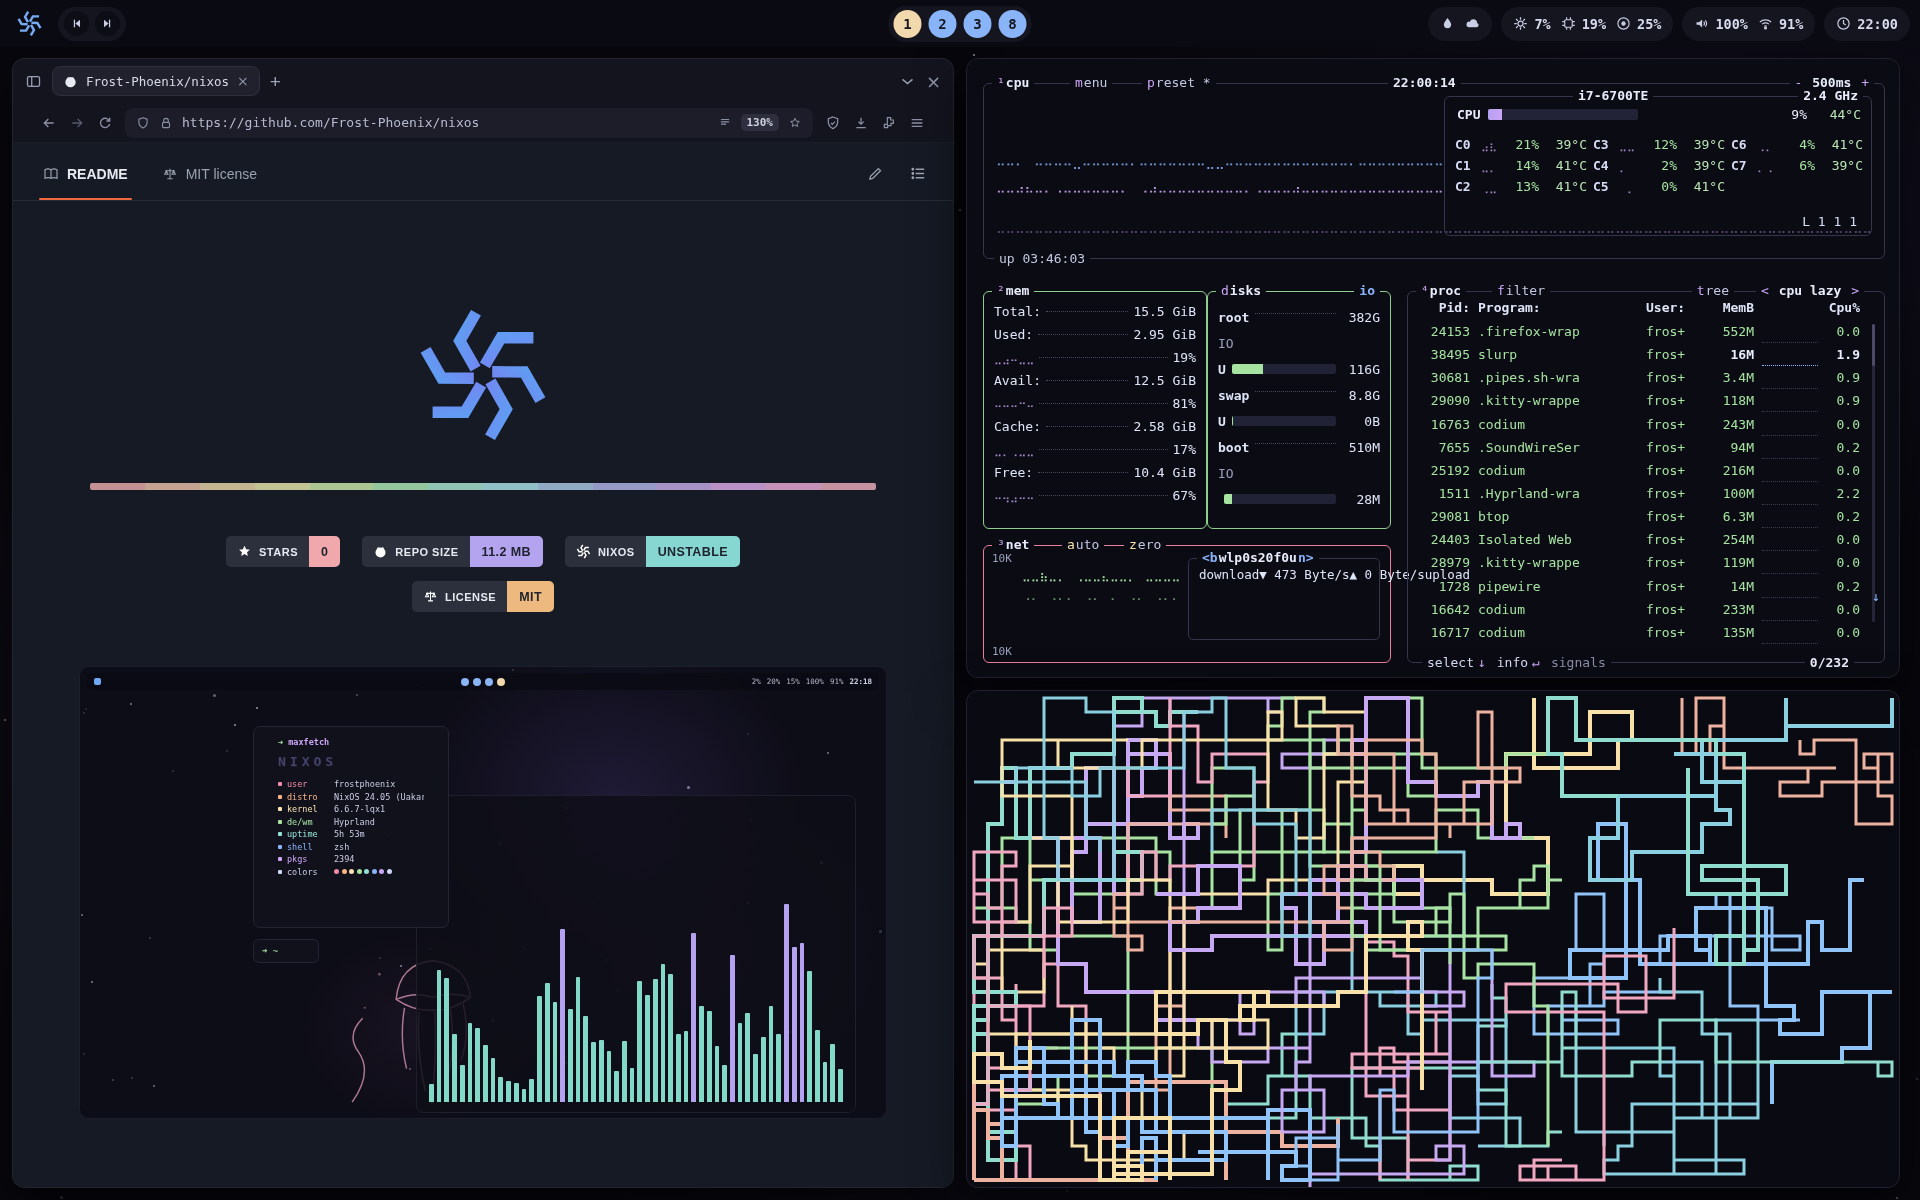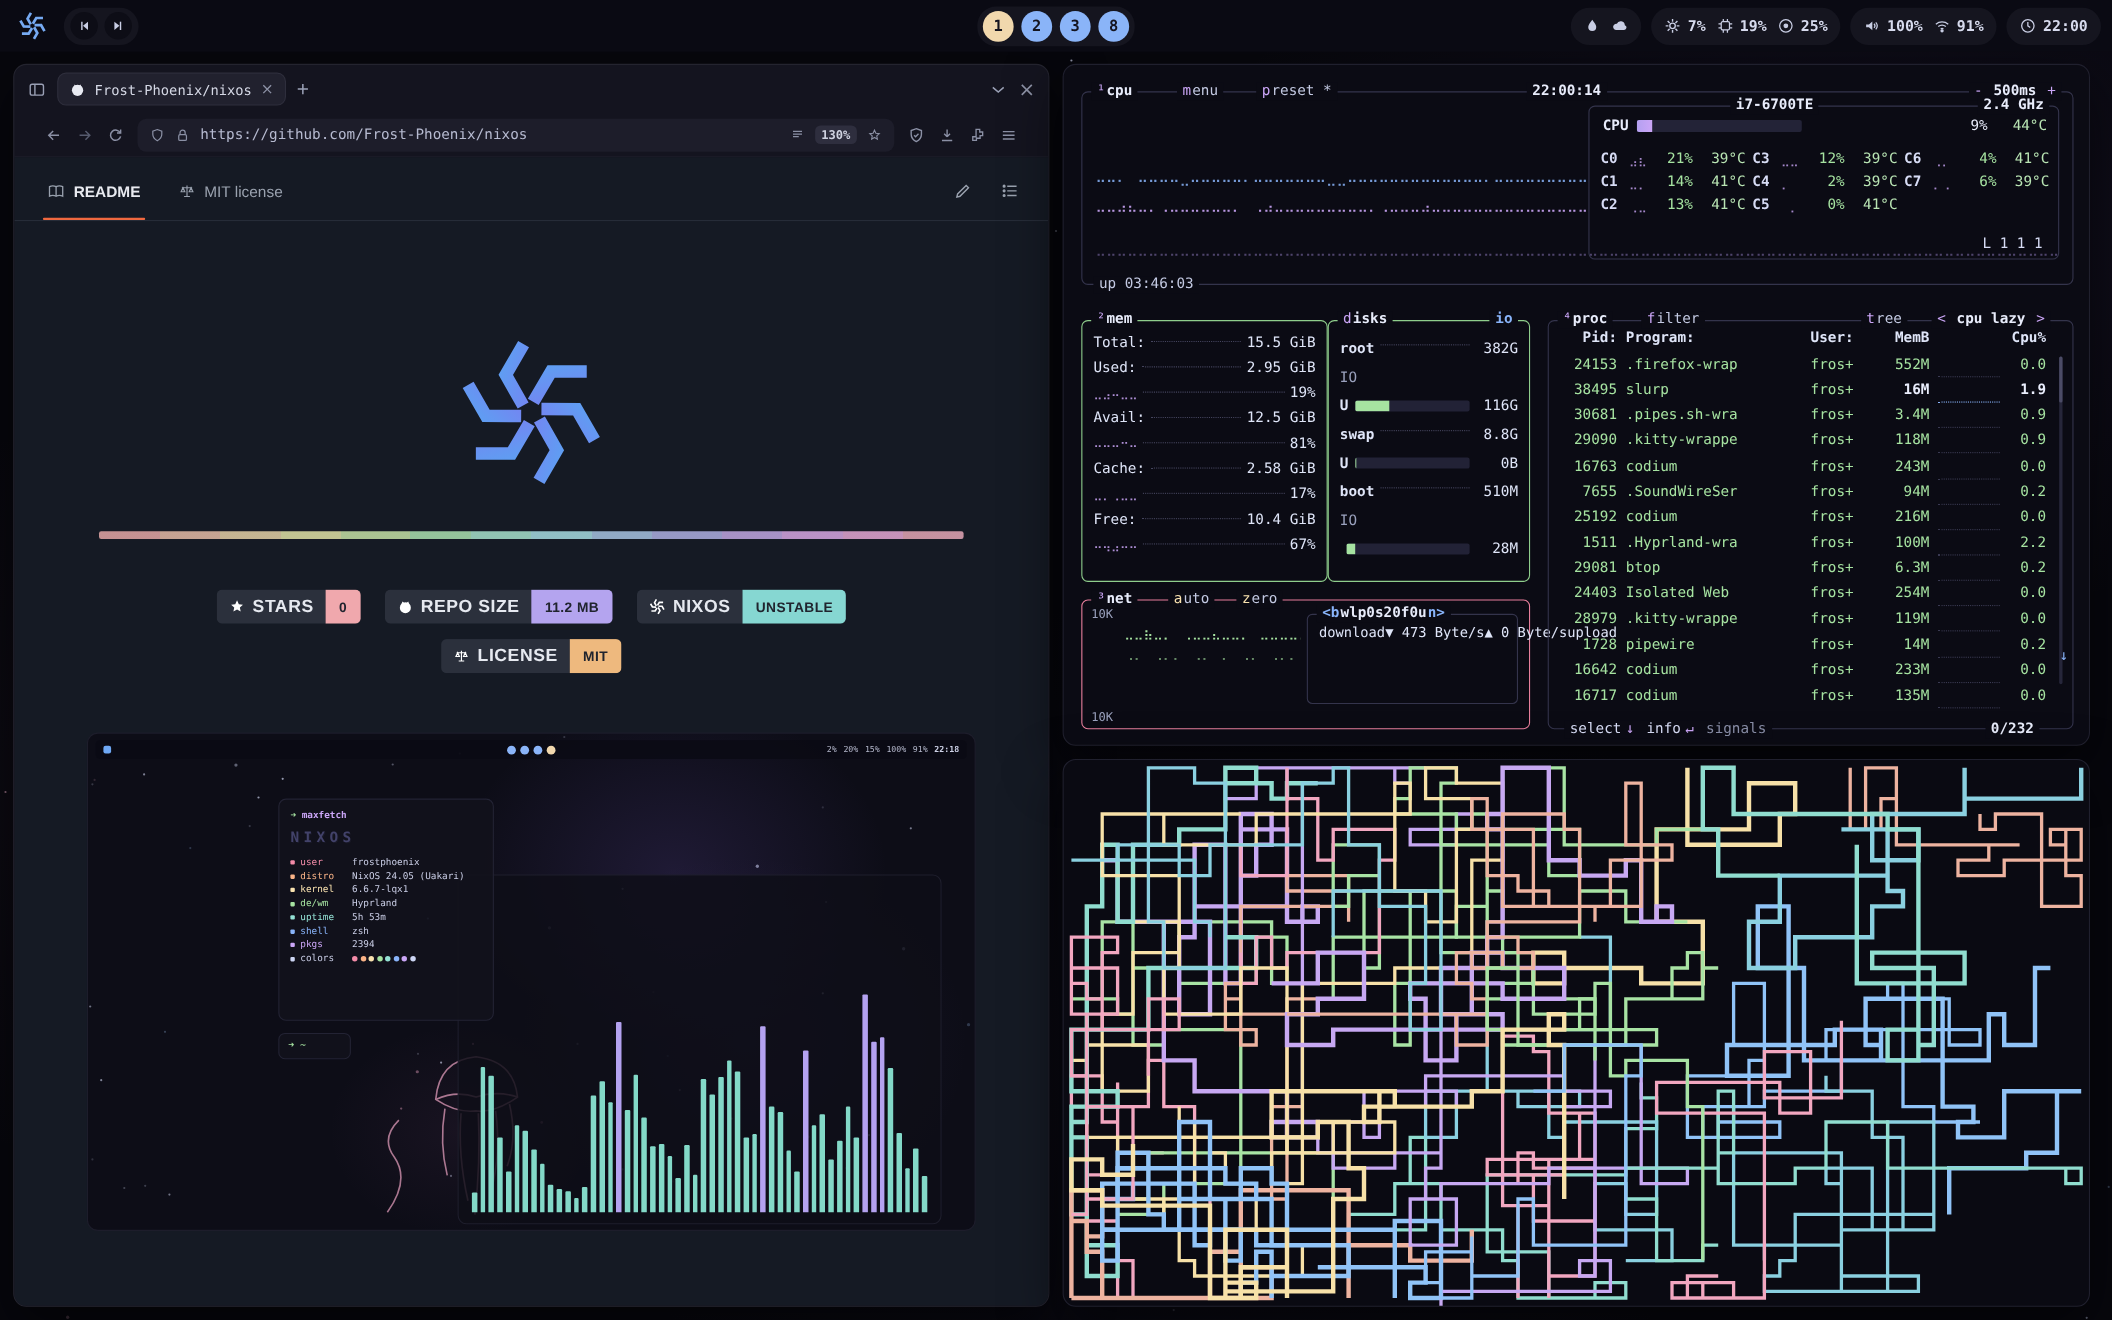--- a/index.html
+++ b/index.html
@@ -71,39 +71,39 @@
     #d89f9f 0 7%,#d8b29f 7% 14%,#d8c79f 14% 21%,#d5d89f 21% 28%,#bcd89f 28% 36%,#a3d8a9 36% 43%,
     #9fd8c3 43% 50%,#9fd2d8 50% 57%,#9fbad8 57% 64%,#a5a7d8 64% 72%,#b79fd8 72% 79%,#cc9fd8 79% 86%,#d89fca 86% 93%,#d89fae 93% 100%)}
   .badges,.badges2{display:flex;justify-content:center;gap:22px;margin-top:46px}
   .badges2{margin-top:14px}
   .badge{display:flex;height:31px;border-radius:5px;overflow:hidden;cursor:pointer}
   .badge-left{background:#2b303c;display:flex;align-items:center;gap:7px;padding:0 11px}
   .badge-icon{width:15px;height:15px;display:flex}
   .badge .ic{display:none;width:15px;height:15px;fill:#fff}
   .badge.i-star .ic-star{display:block}.badge.i-github .ic-github{display:block}
   .badge.i-snowflake .ic-snowflake{display:block}.badge.i-scale .ic-scale{display:block}
-  .badge-label{font-size:16px;font-weight:700;color:#e6e9f0;letter-spacing:.5px}
+  .badge-label{font-size:11px;font-weight:700;color:#e6e9f0;letter-spacing:.5px}
   .badge-value{display:flex;align-items:center;padding:0 12px;font-size:12.5px;font-weight:800;color:#20242e;letter-spacing:.4px}
   
   .preview{position:relative;width:808px;height:453px;margin:54px auto 0;border-radius:10px;background:#0d0d17;
     border:1px solid #1d1d2b;overflow:hidden;text-align:left;font-family:"DejaVu Sans Mono",monospace}
   .pv-nebula{position:absolute;inset:0;background:
      radial-gradient(300px 240px at 66% 28%, rgba(120,90,200,.17), transparent 65%),
      radial-gradient(340px 280px at 74% 62%, rgba(90,70,160,.13), transparent 60%),
      radial-gradient(200px 160px at 42% 80%, rgba(160,90,150,.08), transparent 60%)}
   .pv-topbar{position:absolute;left:7px;right:7px;top:6px;height:17px;background:#0b0b14d9;border-radius:4px;
      display:flex;align-items:center;padding:0 7px;font-size:7.5px;color:#cfd3e8}
   .pv-logo-dot{width:7px;height:7px;border-radius:2px;background:#6fa8f5}
   .pv-ws{position:absolute;left:50%;transform:translateX(-50%);display:flex;gap:4px}
   .pv-ws i{width:8px;height:8px;border-radius:50%;background:#8ab4f8}
   .pv-ws i.c{background:#f1d8ad}
   .pv-right{margin-left:auto;display:flex;gap:6px;align-items:center}
   .pv-stat{font-style:normal;opacity:.85}
   .pv-clock{font-style:normal;font-weight:bold}
-  .pv-fetch{position:absolute;left:173px;top:59px;width:196px;height:202px;background:#12121cf0;border:1px solid #232334;border-radius:7px;padding:9px 10px;font-size:8.5px;line-height:1.45;color:#c9cde5}
+  .pv-fetch{position:absolute;left:173px;top:59px;width:196px;height:202px;background:#12121cf0;border:1px solid #232334;border-radius:7px;padding:9px 24px;font-size:8.5px;line-height:1.45;color:#c9cde5}
   .pf-arrow{color:#a6e3a1;font-family:"DejaVu Sans Mono","DejaVu Sans",monospace}
   .pf-cmd{color:#cba6f7;font-weight:bold}
   .pf-logo{font-size:13px;font-weight:bold;letter-spacing:4px;color:#42426a;margin:5px 0 6px;text-shadow:1px 1px 0 #191927}
   .pf-row{display:flex;align-items:center;gap:5px;height:12.5px}
   .pf-dot{width:4px;height:4px;border-radius:1px;flex:none}
   .pf-label{width:42px;flex:none}
   .pf-val{color:#c9cde5;white-space:nowrap;overflow:hidden}
   .pf-pal{display:flex;gap:2.5px;align-items:center}
   .pal{width:5px;height:5px;border-radius:50%}
   .pv-prompt{position:absolute;left:173px;top:272px;width:66px;height:24px;background:#12121cf0;border:1px solid #232334;border-radius:6px;

